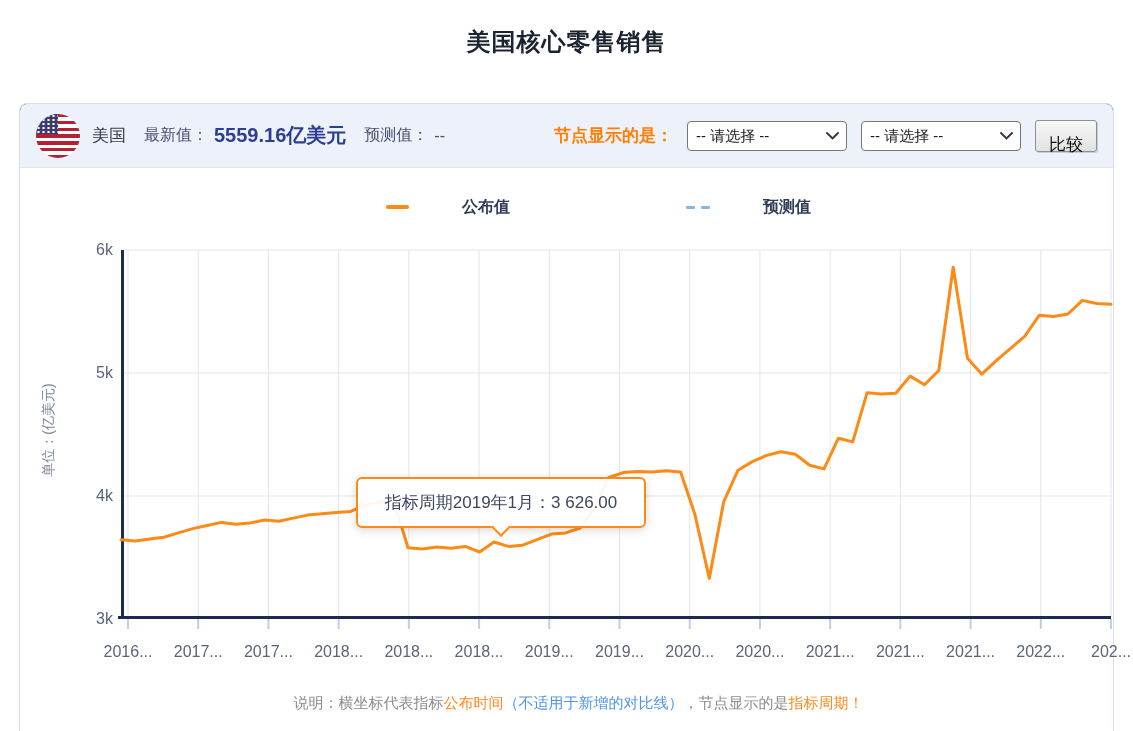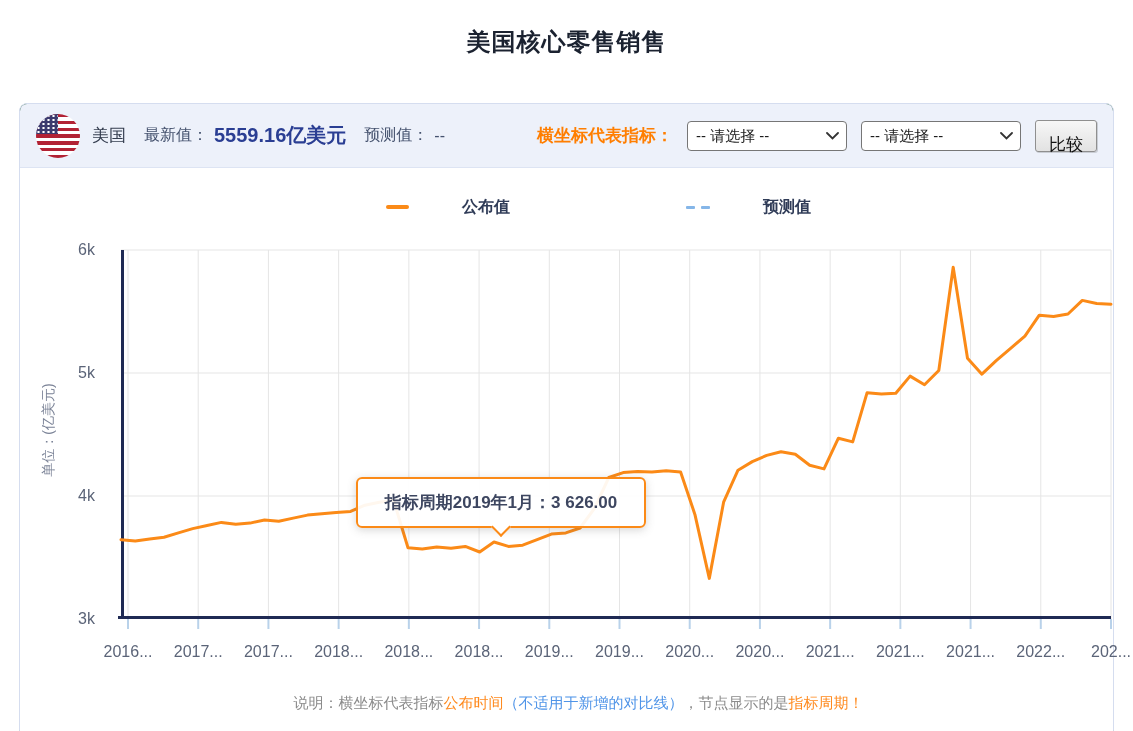--- a/index.html
+++ b/index.html
@@ -37,32 +37,32 @@
   
   .chart-panel { position:relative; height:563px; background:#fff; border-radius:0 0 0 0; }
   .legend-item { position:absolute; top:29px; height:20px; display:flex; align-items:center; cursor:pointer;gap:44px; }
   .legend-item .txt { font-size:16px; font-weight:bold; color:#303c58; margin-left:9px; }
   .swatch-line { width:23px; height:4px; border-radius:2px; background:#fb8a17; }
   .swatch-dash { display:flex; }
   .swatch-dash i { width:9px; height:3px; background:#85b6e8; border-radius:1px; margin-right:6px; }
   .swatch-dash i:last-child { margin-right:0; }
   .y-title { position:absolute; left:29px; top:262px; transform:translate(-50%,-50%) rotate(-90deg);
              white-space:nowrap; font-size:14px; color:#7a8296; }
-  .ylab { position:absolute; width:35px; left:40px; text-align:right;
+  .ylab { position:absolute; width:35px; left:58px; text-align:right;
           font-size:16px; color:#5b6478; }
   .xlab { position:absolute; width:70px; top:475px; text-align:center;
           font-size:16px; color:#5b6478; }
   .plot { position:absolute; left:101px; top:82px; width:990px; height:369px; }
   .plot svg { overflow:visible; display:block; }
   
   .tooltip { position:absolute; left:336px; top:309px; width:290px; height:51px;
              background:rgba(255,255,255,0.93); border:2px solid #fb8a17; border-radius:6px;
              box-shadow:0 2px 8px rgba(90,90,90,0.25); z-index:5; }
   .tooltip .txt { display:block; width:100%; text-align:center; line-height:47px;
-             font-size:17px; font-weight:bold; color:#3d4660; }
+             font-size:17px; font-weight:normal; color:#3d4660; }
   .tooltip .arrow { position:absolute; left:50%; bottom:-8px; width:14px; height:14px;
              margin-left:-7px; background:#fff; transform:rotate(45deg);
              border-right:2px solid #fb8a17; border-bottom:2px solid #fb8a17; }
   
   .footer { position:absolute; top:526px; left:12px; width:100%; text-align:center; font-size:15px; }
   .footer .c-gray { color:#8b8b8b; }
   .footer .c-orange { color:#ff8a1e; }
   .footer .c-blue { color:#4f94e8; }
 </style>
 </head>
@@ -74,21 +74,21 @@
 
   <div class="info-bar">
     <span class="flag"></span>
     <span class="country">美国</span>
     <span class="lbl">最新值：</span>
     <span class="latest-value">5559.16亿美元</span>
     <span class="lbl">预测值：</span>
     <span class="forecast-value">--</span>
 
     <div class="compare-group">
-      <span class="compare-label">横坐标代表指标：</span>
+      <span class="compare-label">节点显示的是：</span>
       <span class="select-wrap">
         <select>
           <option>-- 请选择 --</option>
         </select>
         <svg class="select-chevron" width="13" height="8" viewBox="0 0 13 8">
             <polyline points="1,1 6.5,6.5 12,1" fill="none" stroke="#333" stroke-width="1.8" stroke-linecap="round"></polyline>
           </svg>
       </span>
       <span class="select-wrap">
         <select>

